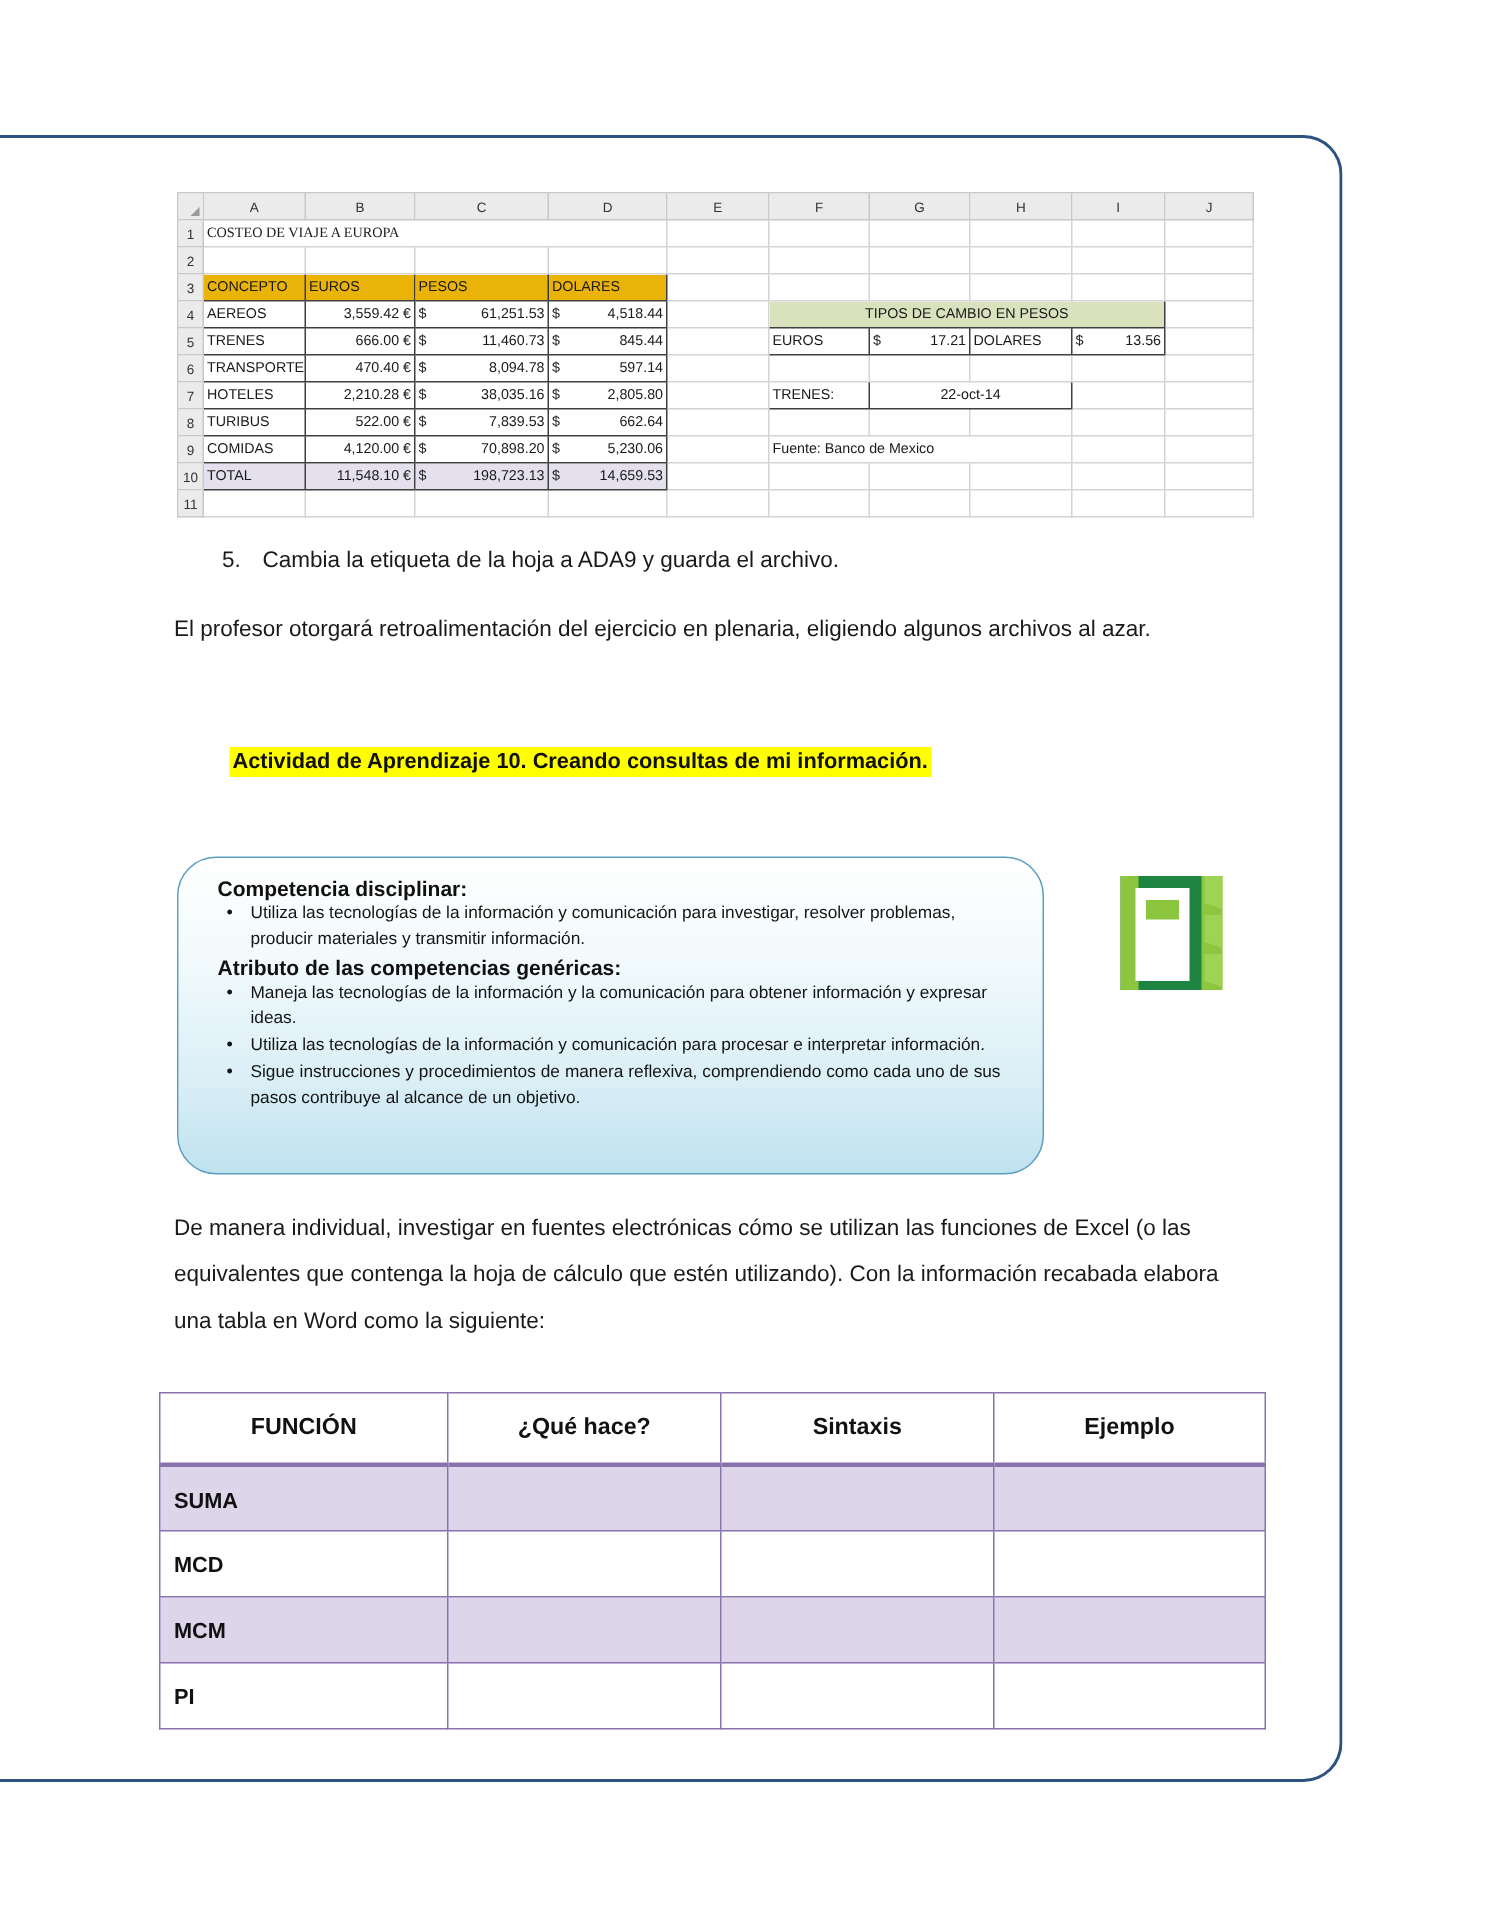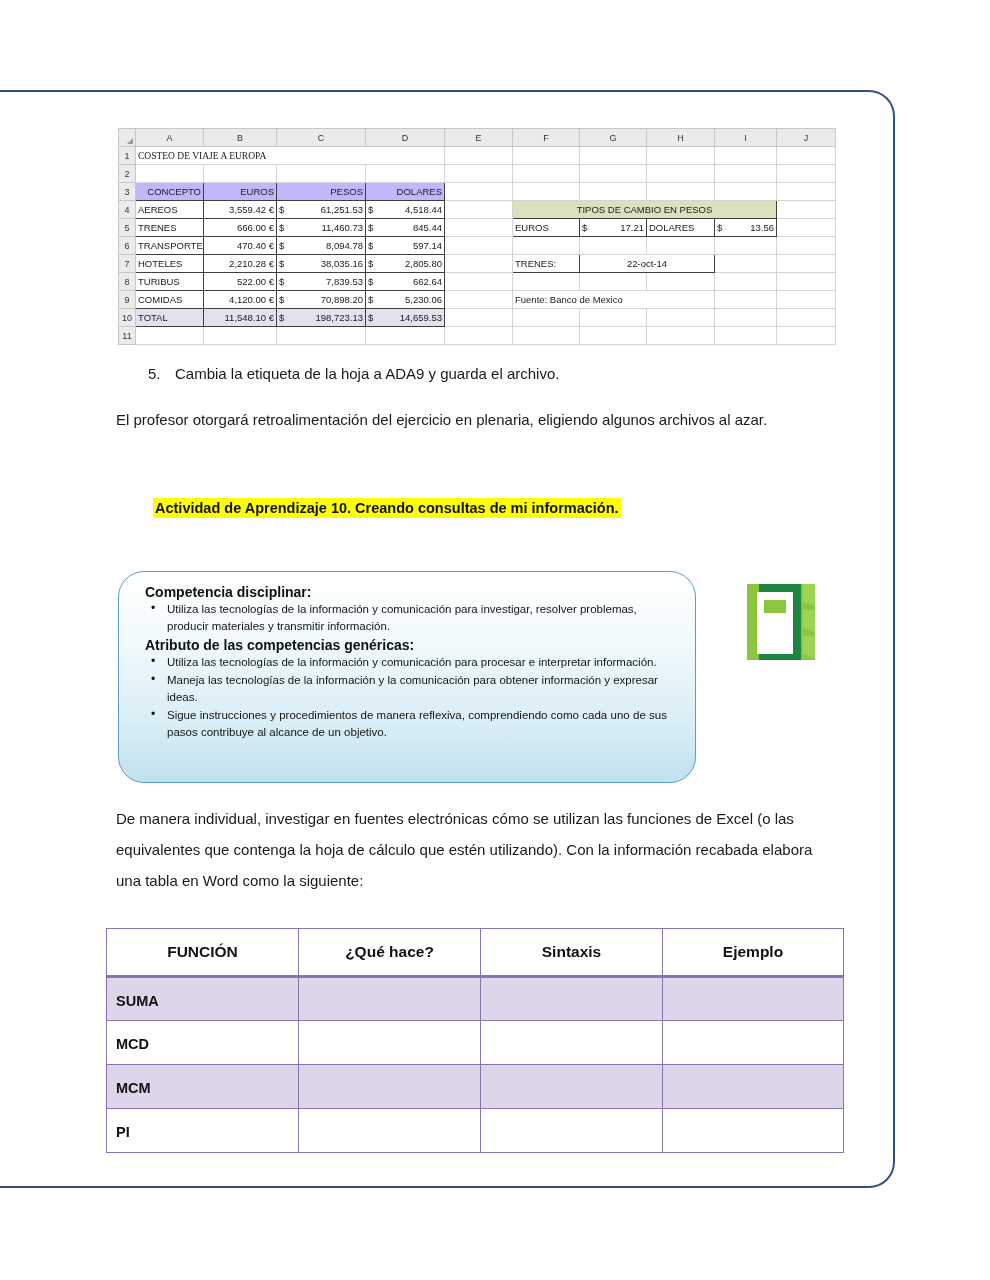--- a/index.html
+++ b/index.html
@@ -80,23 +80,23 @@
   }
   #sheet td.corner::after {
     content: "";
     position: absolute;
     right: 2px; bottom: 2px;
     border-left: 6px solid transparent;
     border-bottom: 6px solid #9a9a9a;
   }
   .b-box { border: 1px solid #3f3f3f !important; }
   .hdr-cell {
-    background: #c4b5fd;
-    font-weight: bold;
-    text-align: right;
+    background: #eab308;
+    font-weight: bold;
+    text-align: left;
     border: 1px solid #3f3f3f !important;
     font-size: 9px;
   }
   .tot-cell {
     background: #e4e0ee;
     font-weight: bold;
     border: 1px solid #3f3f3f !important;
   }
   .title-cell {
     font-weight: bold;
@@ -489,22 +489,22 @@
   <span>Actividad de Aprendizaje 10. Creando consultas de mi información.</span>
 </div>
 
 <div id="comp-box">
   <p class="c-title">Competencia disciplinar:</p>
   <ul>
     <li>Utiliza las tecnologías de la información y comunicación para investigar, resolver problemas, producir materiales y transmitir información.</li>
   </ul>
   <p class="c-title">Atributo de las competencias genéricas:</p>
   <ul>
+    <li>Maneja las tecnologías de la información y la comunicación para obtener información y expresar ideas.</li>
     <li>Utiliza las tecnologías de la información y comunicación para procesar e interpretar información.</li>
-    <li>Maneja las tecnologías de la información y la comunicación para obtener información y expresar ideas.</li>
     <li class="just">Sigue instrucciones y procedimientos de manera reflexiva, comprendiendo como cada uno de sus pasos contribuye al alcance de un objetivo.</li>
   </ul>
 </div>
 
 <div id="book-icon">
   <svg viewBox="0 0 90 92" width="90" height="92" xmlns="http://www.w3.org/2000/svg">
 
     <path d="M58 8 L82 8 L82 84 L58 84 Z" fill="#8cc63f"></path>
     <path d="M70 8 L82 8 L82 30 L70 26 Z" fill="#9fd356"></path>
     <path d="M70 34 L82 34 L82 56 L70 52 Z" fill="#9fd356"></path>

